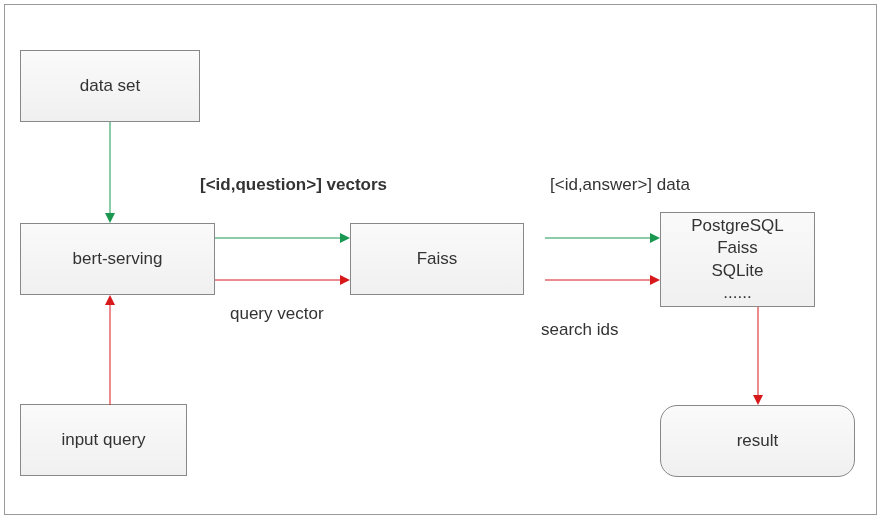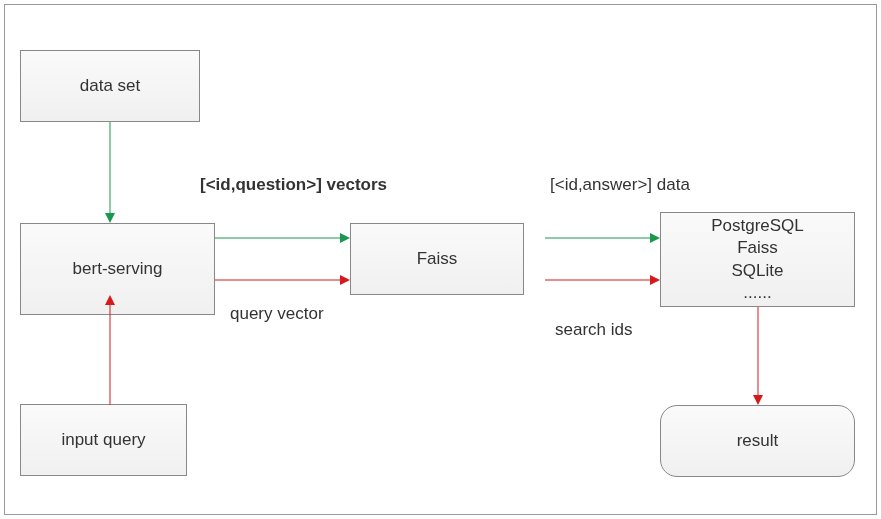--- a/index.html
+++ b/index.html
@@ -55,47 +55,47 @@
   </style>
 </head>
 <body>
 
 <div class="outer-frame"></div>
 
 <div class="box" style="left:20px; top:50px; width:180px; height:72px;">
   <span>data set</span>
 </div>
 
-<div class="box" style="left:20px; top:223px; width:195px; height:92px;">
+<div class="box" style="left:20px; top:223px; width:195px; height:72px;">
   <span>bert-serving</span>
 </div>
 
 <div class="box" style="left:20px; top:404px; width:167px; height:72px;">
   <span>input query</span>
 </div>
 
 <div class="box" style="left:350px; top:223px; width:174px; height:72px;">
   <span>Faiss</span>
 </div>
 
-<div class="box box-tall" style="left:660px; top:212px; width:195px; height:95px;">
+<div class="box box-tall" style="left:660px; top:212px; width:155px; height:95px;">
   <span>PostgreSQL</span>
   <span>Faiss</span>
   <span>SQLite</span>
   <span>......</span>
 </div>
 
 <div class="box" style="left:660px; top:405px; width:195px; height:72px;border-radius:17px;">
   <span>result</span>
 </div>
 
 <div class="label" style="left:200px; top:175px;font-weight:bold;">[&lt;id,question&gt;] vectors</div>
 <div class="label" style="left:550px; top:175px;">[&lt;id,answer&gt;] data</div>
 <div class="label" style="left:230px; top:304px;">query vector</div>
-<div class="label" style="left:555px; top:320px;">search ids</div>
+<div class="label" style="left:541px; top:320px;">search ids</div>
 
 <svg class="arrows">
 
   <line class="green-arrow" x1="110" y1="122" x2="110" y2="215"></line>
   <polygon class="green-head" points="110,223 105,213 115,213"></polygon>
 
   <line class="green-arrow" x1="215" y1="238" x2="342" y2="238"></line>
   <polygon class="green-head" points="350,238 340,233 340,243"></polygon>
 
   <line class="green-arrow" x1="545" y1="238" x2="652" y2="238"></line>

